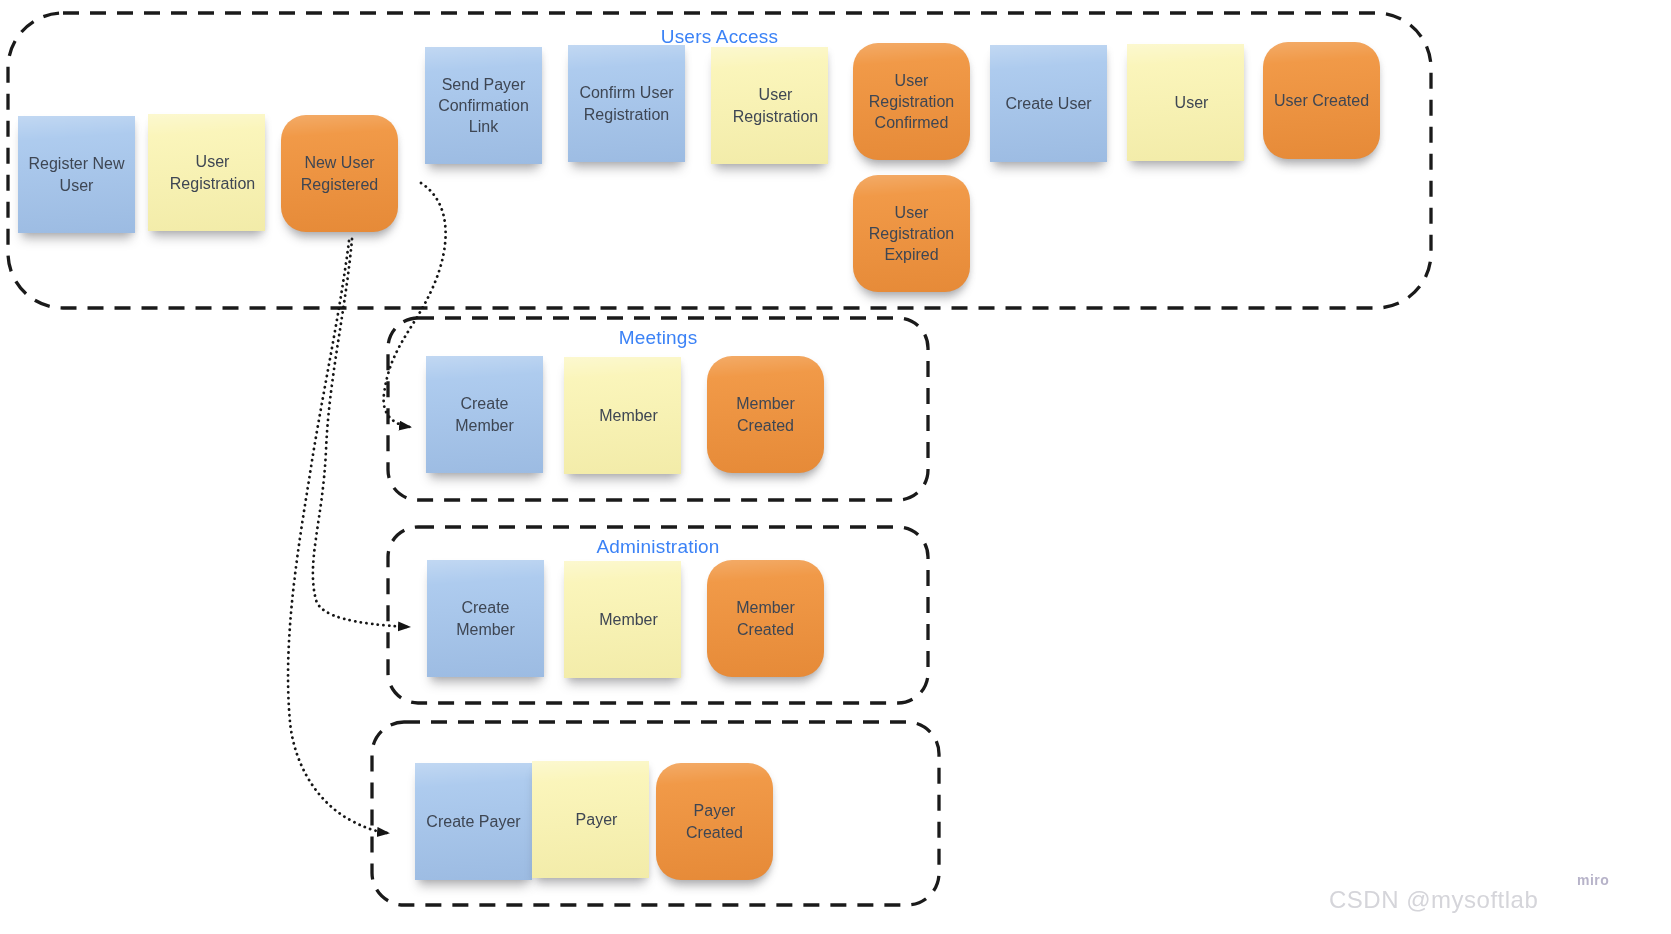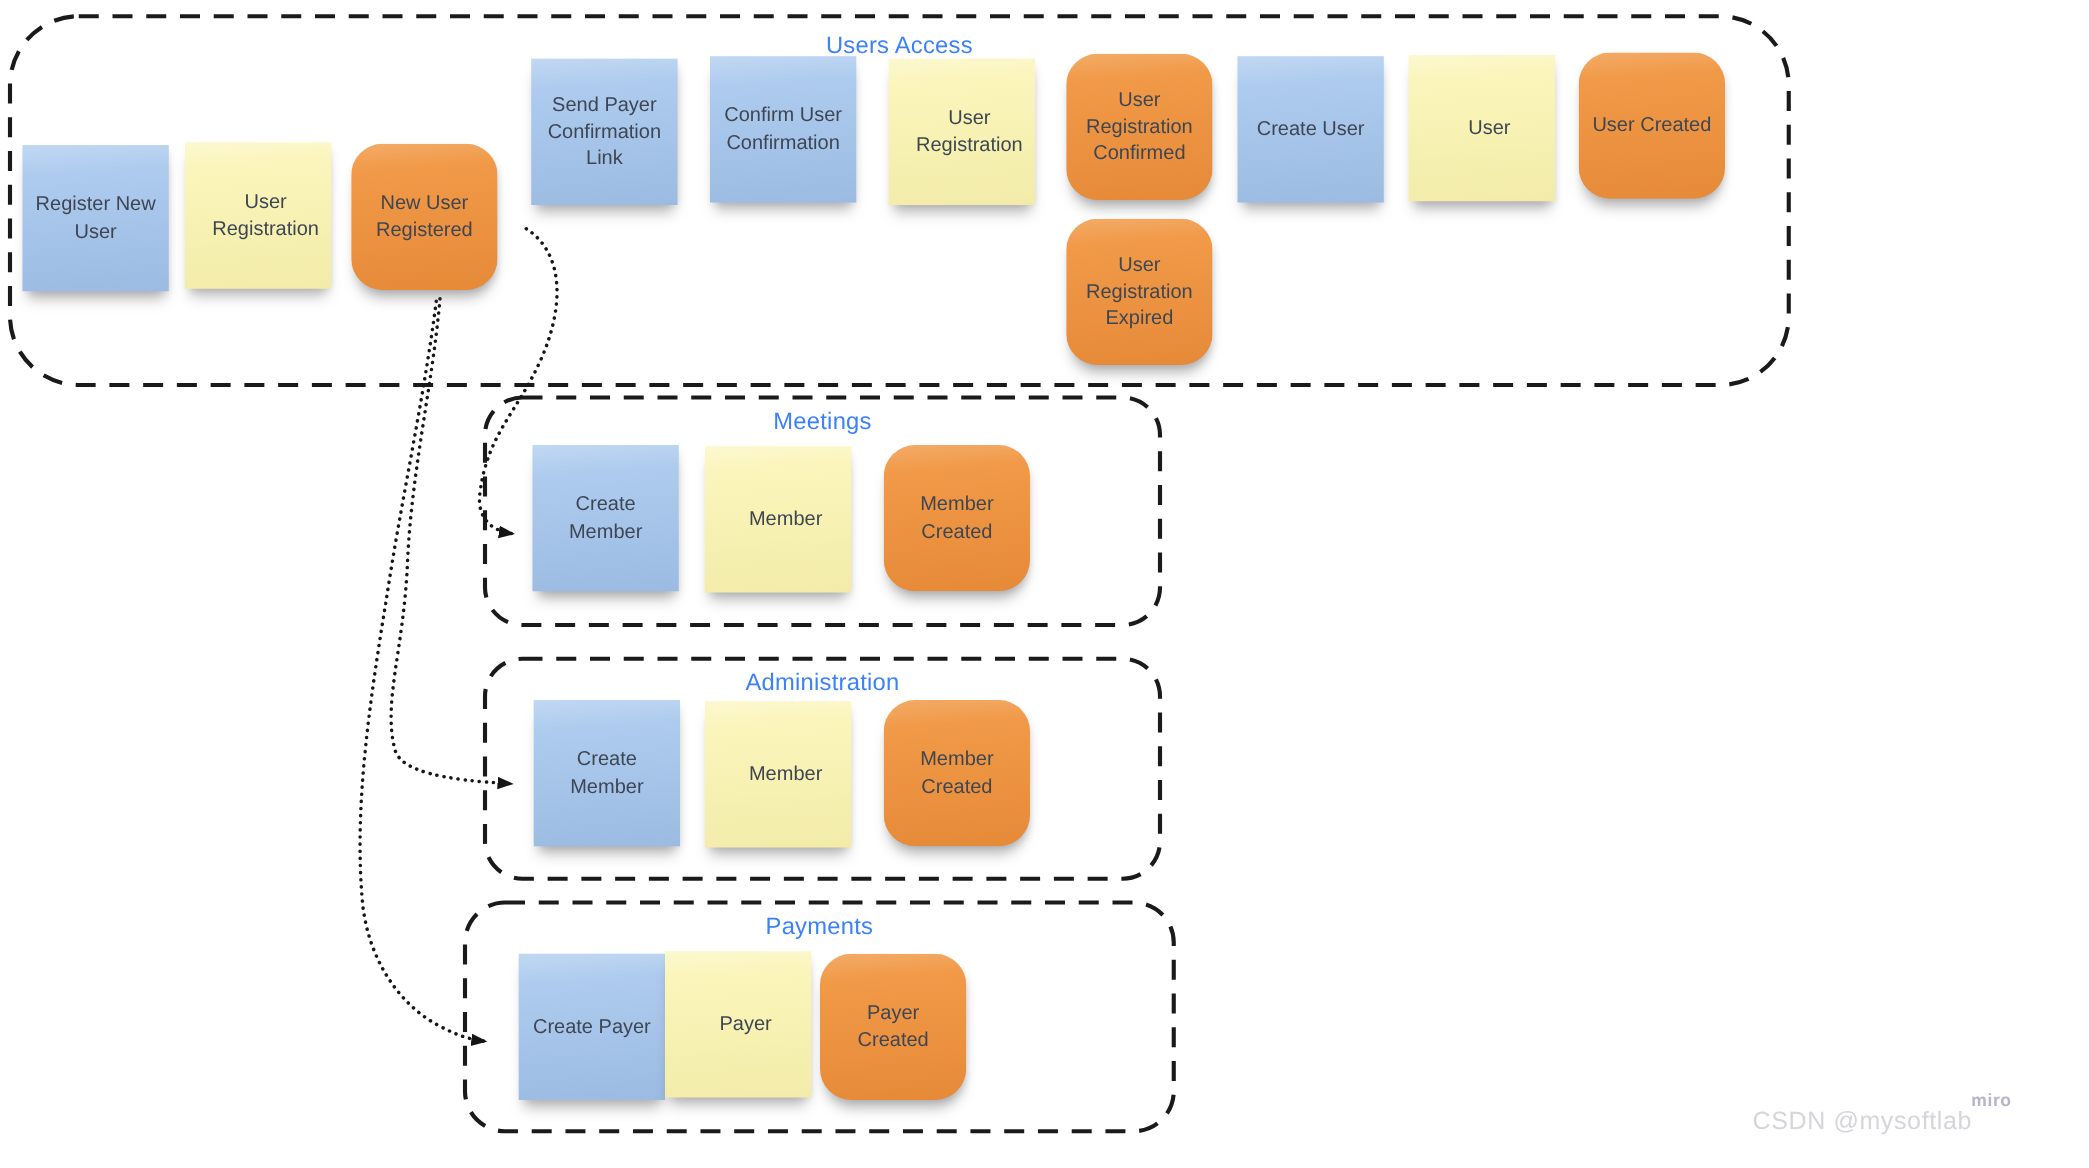--- a/index.html
+++ b/index.html
@@ -15,21 +15,21 @@
   .note{
     position:absolute;width:117px;height:117px;box-sizing:border-box;
     display:flex;align-items:center;justify-content:center;text-align:center;
     padding:8px;font-size:16px;line-height:1.32;color:#3e4653;
     box-shadow:0 10px 10px -4px rgba(90,90,95,.40), 2px 3px 6px -2px rgba(120,120,125,.25);
   }
   .note.blue{background-image:linear-gradient(176deg, rgba(255,255,255,.30) 0%, rgba(255,255,255,.08) 20%, rgba(10,30,80,.07) 100%);}
   .note.yellow{background-image:linear-gradient(176deg, rgba(255,255,255,.38) 0%, rgba(255,255,255,.10) 18%, rgba(120,100,0,.06) 100%);padding-left:20px;}
   .note.orange{background-image:linear-gradient(176deg, rgba(255,255,255,.22) 0%, rgba(255,255,255,.05) 18%, rgba(140,50,0,.10) 100%);border-radius:25px;}
   .wm-credit{
-    position:absolute;left:1402px;top:886px;font-size:20px;color:#d5d5da;
+    position:absolute;left:1329px;top:886px;font-size:24px;color:#d5d5da;
     letter-spacing:.5px;white-space:nowrap;
   }
   .wm-brand{
     position:absolute;left:1577px;top:872px;font-size:14px;font-weight:700;
     color:#b7b3c9;letter-spacing:.5px;white-space:nowrap;
   }
 </style>
 </head>
 <body>
 
@@ -53,27 +53,26 @@
     <path d="M 421 183 C 452 203 451 246 433 287 C 414 330 390 347 384 394 C 381 416 395 425 410 427" fill="none" stroke="#161616" stroke-width="2.8" stroke-dasharray="0.1 5.6" stroke-linecap="round" marker-end="url(#arrow)"></path>
 
     <path d="M 352 239 C 346 308 329 378 326 450 C 323 520 306 562 316 600 C 321 617 354 624 409 627" fill="none" stroke="#161616" stroke-width="2.8" stroke-dasharray="0.1 5.6" stroke-linecap="round" marker-end="url(#arrow)"></path>
 
     <path d="M 349 241 C 339 320 321 400 309 480 C 296 560 283 645 290 722 C 294 764 317 803 352 821 C 367 829 378 832 388 833" fill="none" stroke="#161616" stroke-width="2.8" stroke-dasharray="0.1 5.6" stroke-linecap="round" marker-end="url(#arrow)"></path>
   </svg>
 
   <div class="group-title" style="left:8px;top:26px;width:1423px;">Users Access</div>
   <div class="group-title" style="left:388px;top:327px;width:540px;">Meetings</div>
   <div class="group-title" style="left:388px;top:536px;width:540px;">Administration</div>
-  <div class="group-title" style="left:372px;top:731px;width:567px;">Payments</div>
 
   <div class="note blue" style="left: 18px; top: 116px; background-color: rgb(167, 199, 237);">Register New User</div>
   <div class="note yellow" style="left: 148px; top: 114px; background-color: rgb(250, 244, 179);">User Registration</div>
   <div class="note orange" style="left: 281px; top: 115px; background-color: rgb(240, 148, 62);">New User Registered</div>
   <div class="note blue" style="left: 425px; top: 47px; background-color: rgb(167, 199, 237);">Send Payer Confirmation Link</div>
-  <div class="note blue" style="left: 568px; top: 45px; background-color: rgb(167, 199, 237);">Confirm User Confirmation</div>
+  <div class="note blue" style="left: 568px; top: 45px; background-color: rgb(167, 199, 237);">Confirm User Registration</div>
   <div class="note yellow" style="left: 711px; top: 47px; background-color: rgb(250, 244, 179);">User Registration</div>
   <div class="note orange" style="left: 853px; top: 43px; background-color: rgb(240, 148, 62);">User Registration Confirmed</div>
   <div class="note orange" style="left: 853px; top: 175px; background-color: rgb(240, 148, 62);">User Registration Expired</div>
   <div class="note blue" style="left: 990px; top: 45px; background-color: rgb(167, 199, 237);">Create User</div>
   <div class="note yellow" style="left: 1127px; top: 44px; background-color: rgb(250, 244, 179);">User</div>
   <div class="note orange" style="left: 1263px; top: 42px; background-color: rgb(240, 148, 62);">User Created</div>
 
   <div class="note blue" style="left: 426px; top: 356px; background-color: rgb(167, 199, 237);">Create Member</div>
   <div class="note yellow" style="left: 564px; top: 357px; background-color: rgb(250, 244, 179);">Member</div>
   <div class="note orange" style="left: 707px; top: 356px; background-color: rgb(240, 148, 62);">Member Created</div>

